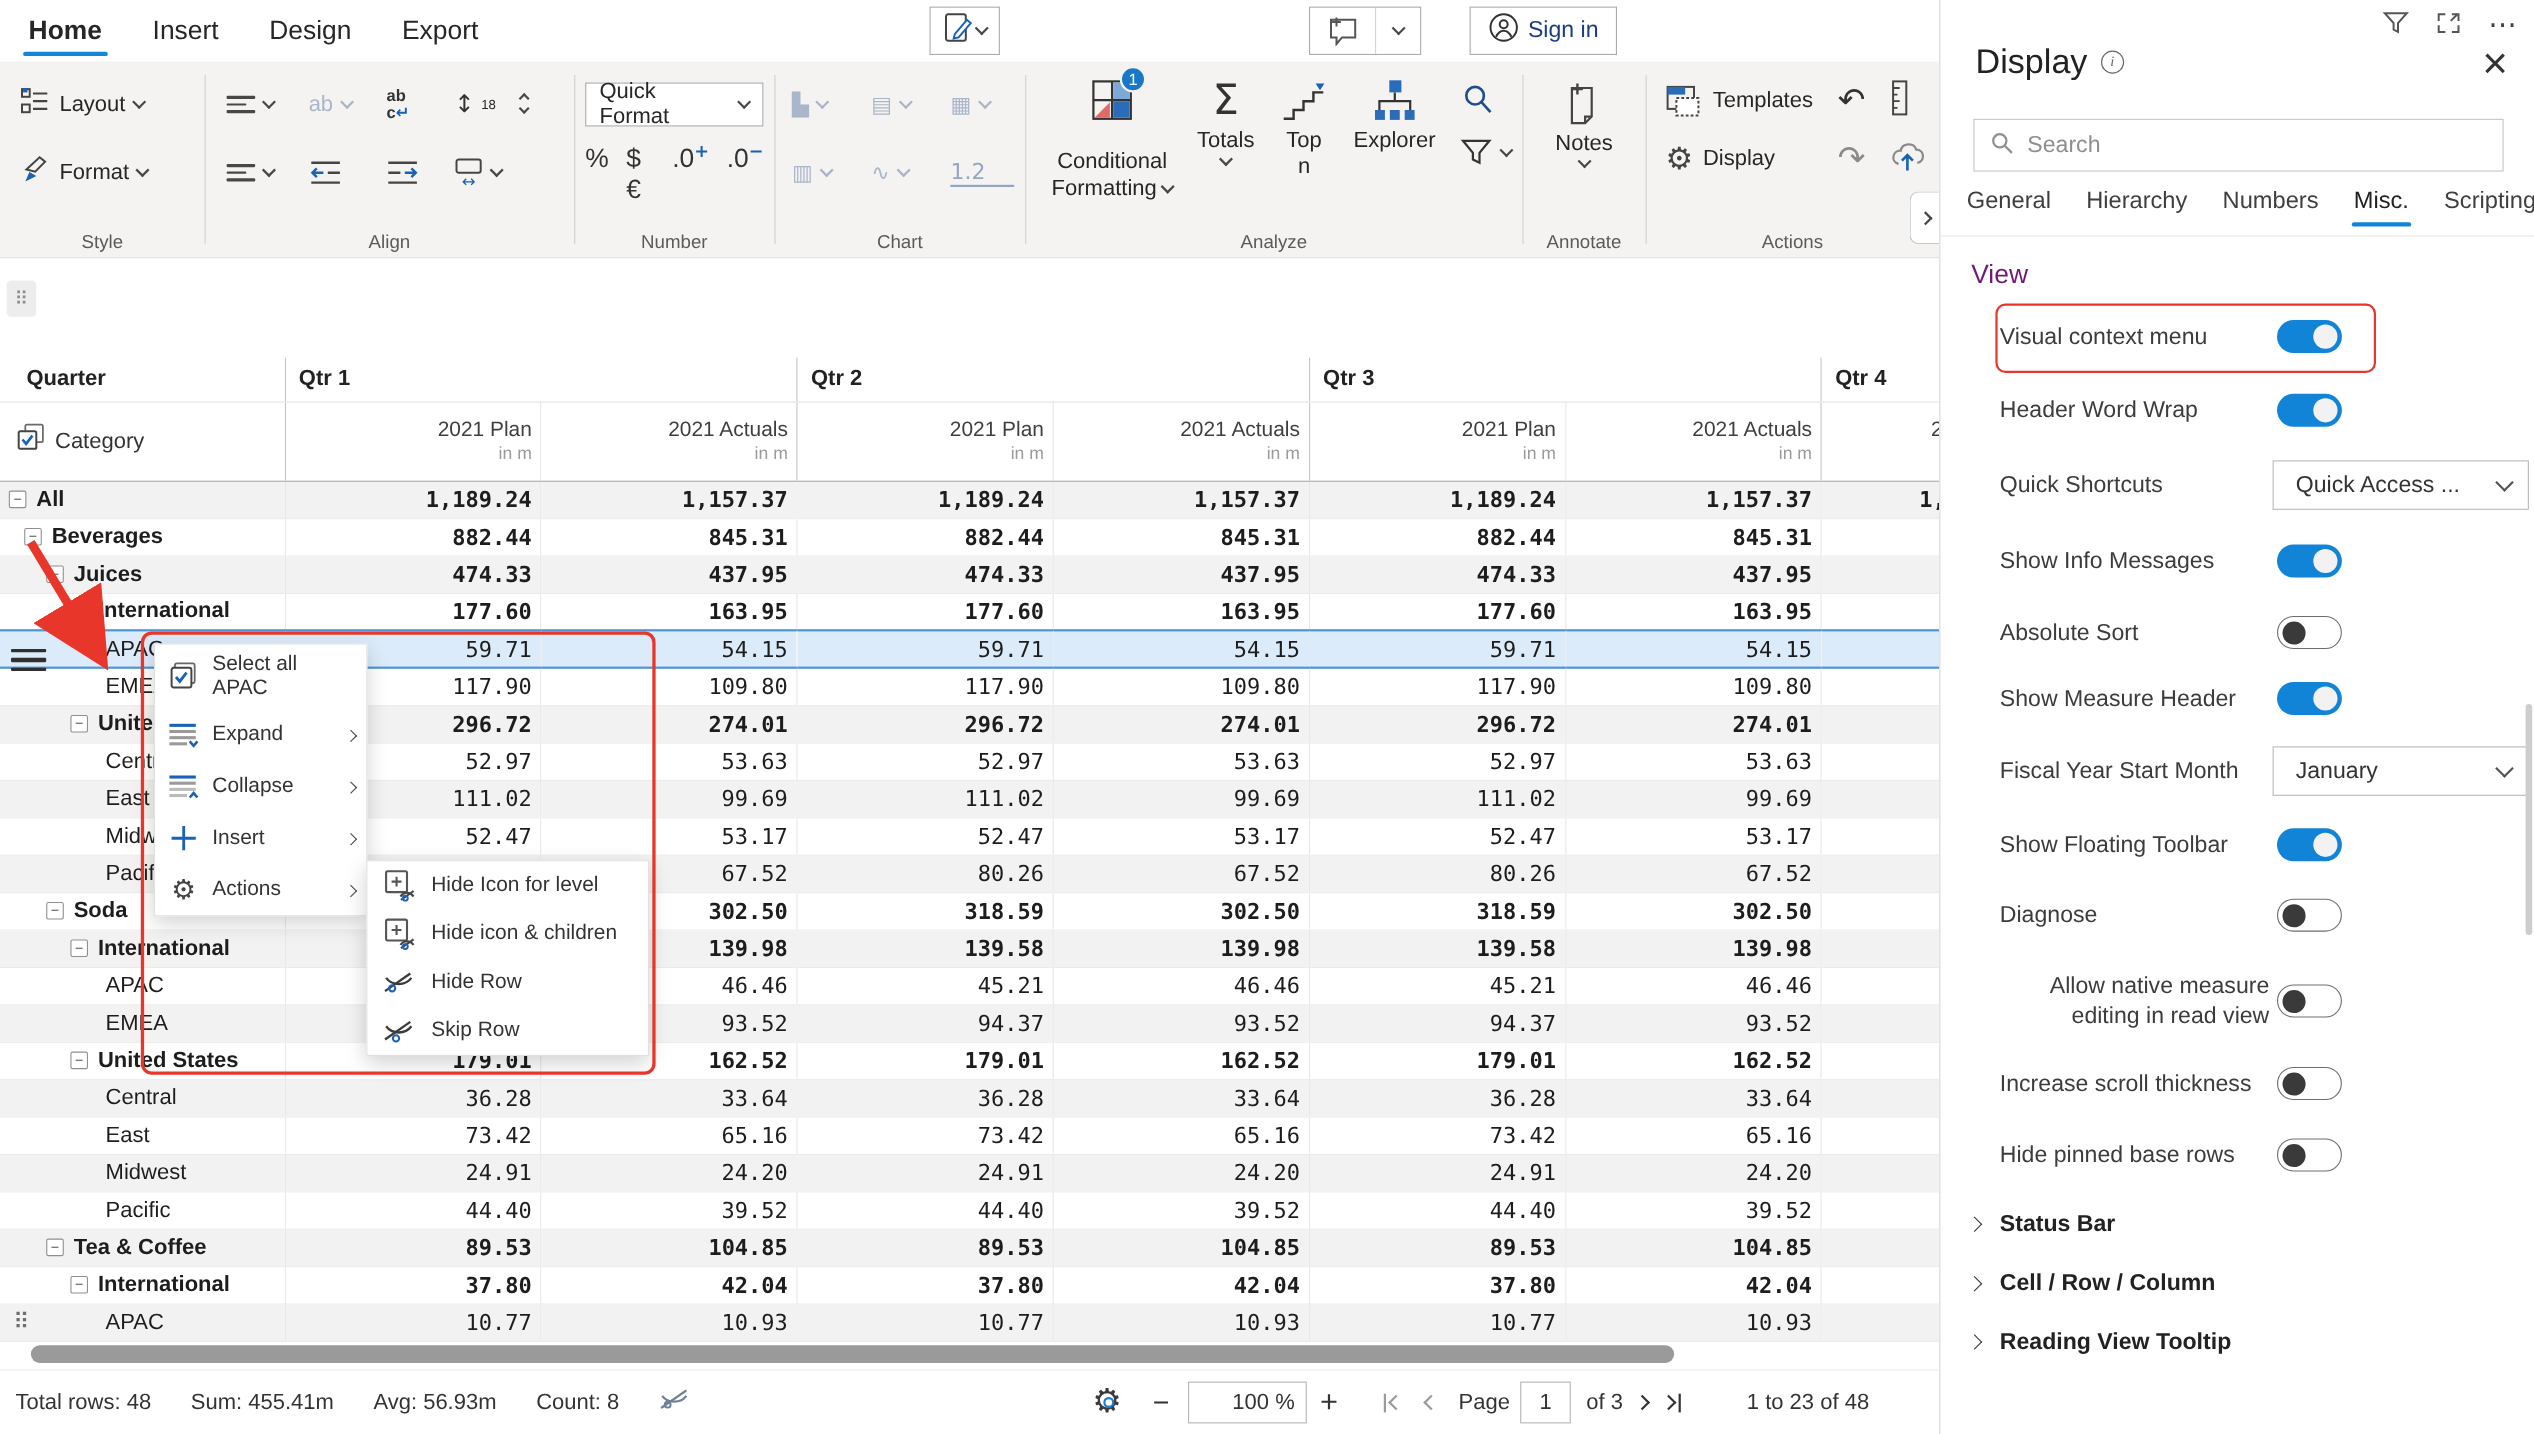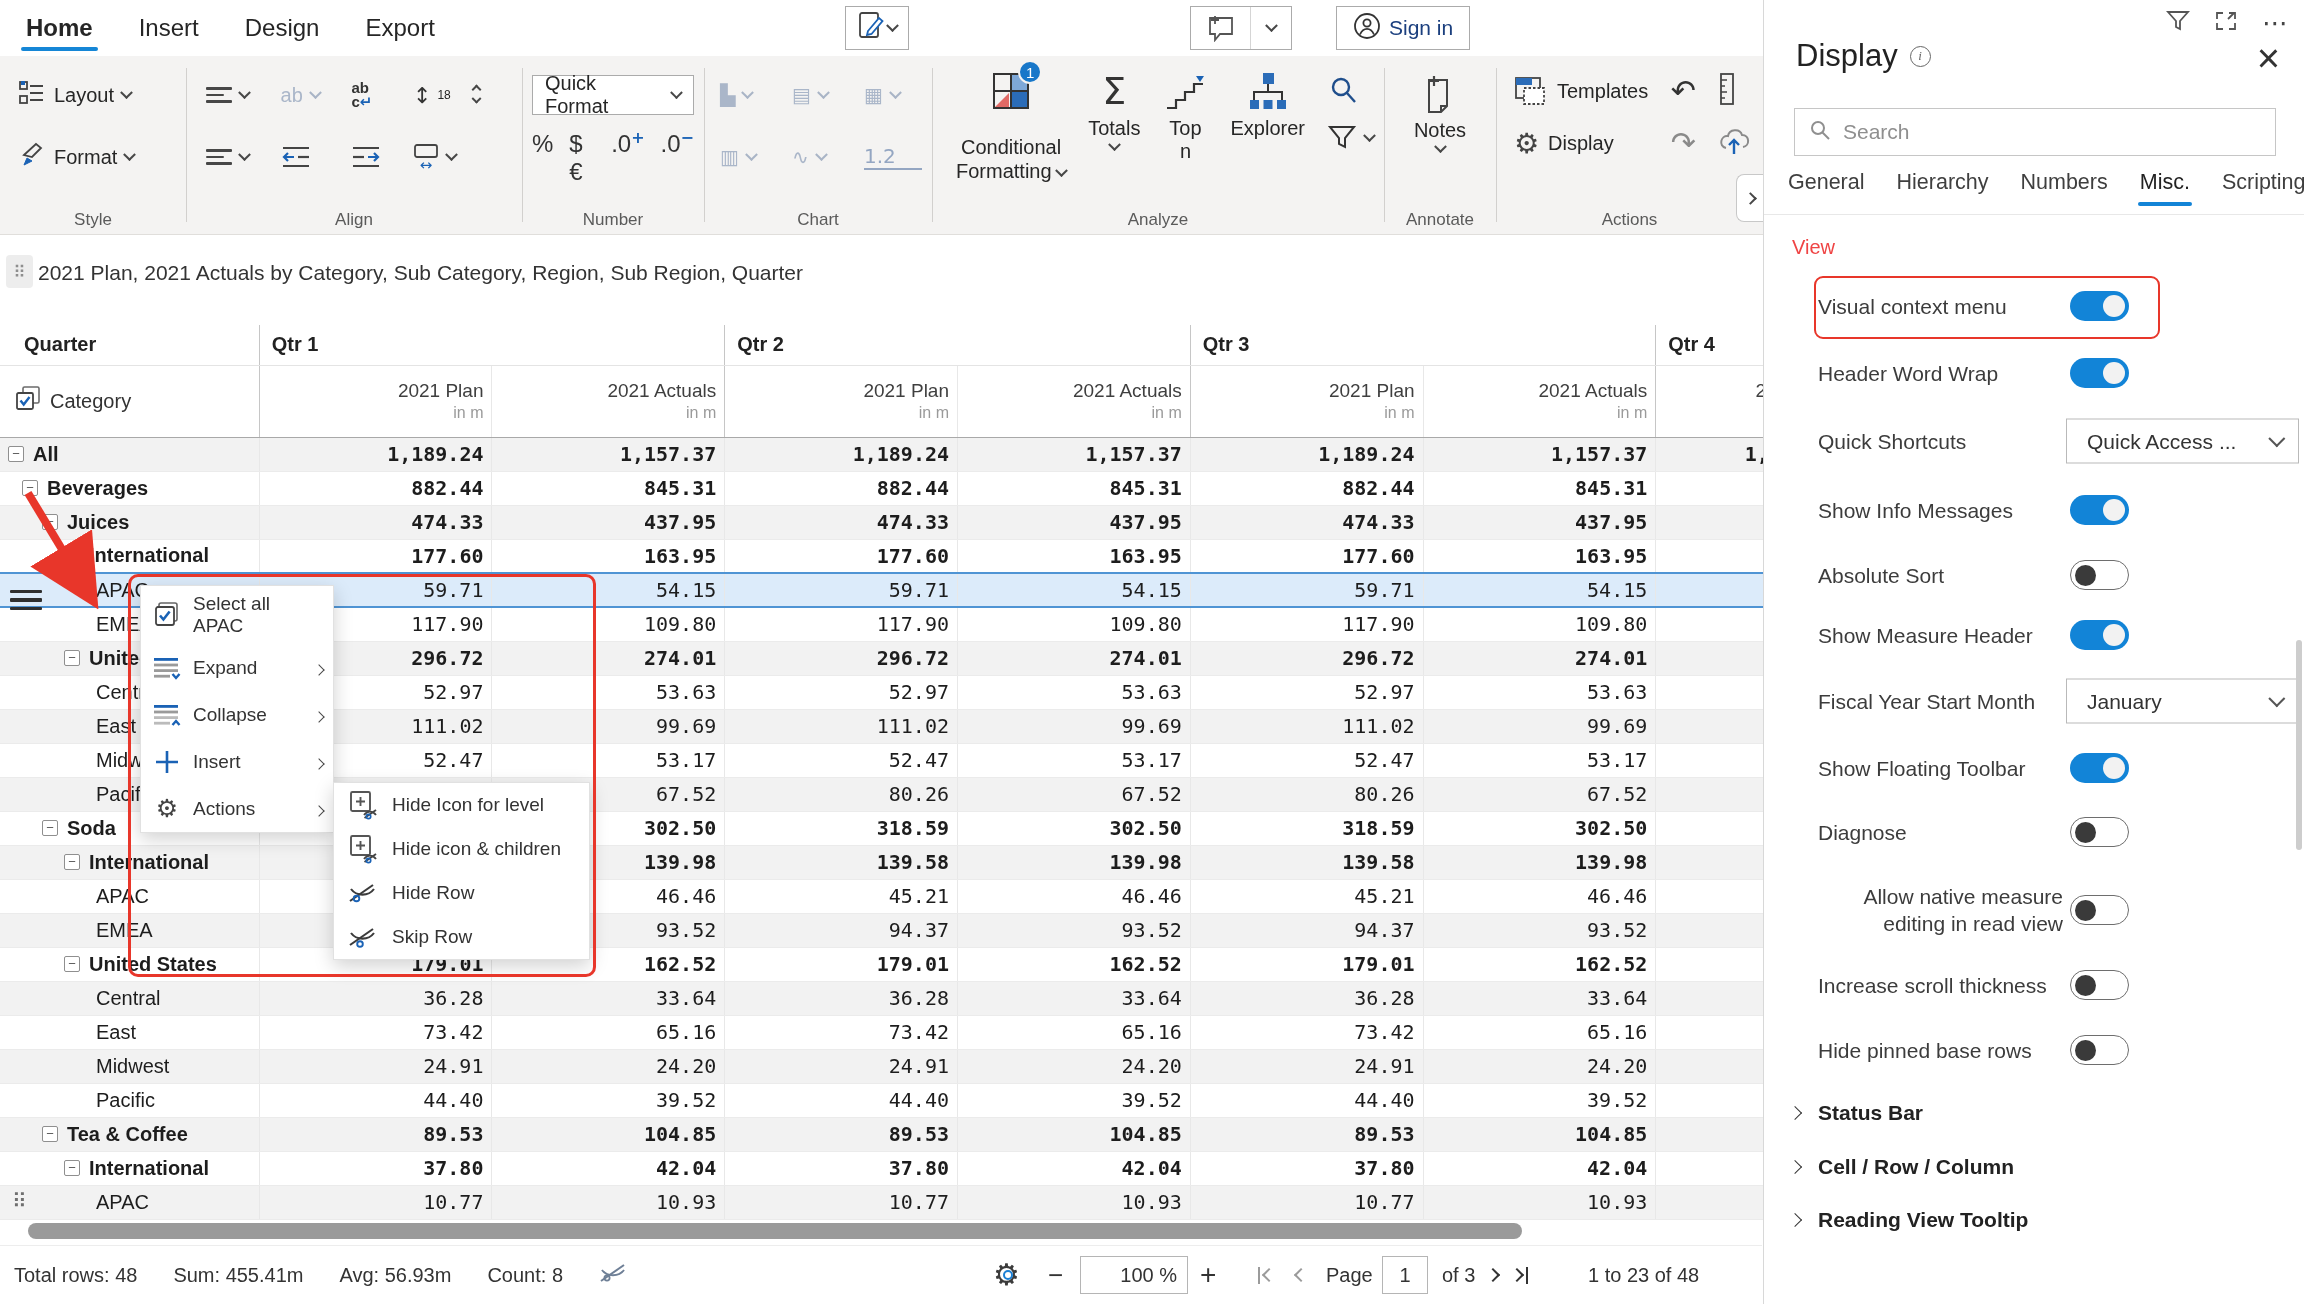--- a/index.html
+++ b/index.html
@@ -131,21 +131,21 @@
   .info { width:21px; height:21px; border:1.5px solid #666; border-radius:50%; font-size:13px; color:#666; display:flex; align-items:center; justify-content:center; font-family:"Liberation Serif",serif; font-style:italic; }
   .pclose { position:absolute; right:24px; top:40px; font-size:40px; color:#333; line-height:36px; cursor:pointer; }
   .psearch { position:absolute; left:30px; top:108px; width:482px; height:48px; border:1px solid #c6c6c6; display:flex; align-items:center; gap:12px; padding:0 14px; }
   .psearch input { border:none; outline:none; font-size:21px; color:#333; width:100%; font-family:"Liberation Sans",sans-serif; }
   .psearch input::placeholder { color:#8f8f8f; }
   .ptabs { position:absolute; left:24px; top:170px; display:flex; gap:32px; font-size:21.5px; color:#3f3f3f; }
   .ptab { position:relative; cursor:pointer; }
   .ptab.active { color:#222; }
   .ptab.active::after { content:""; position:absolute; left:-2px; right:-2px; bottom:-11px; height:4px; background:#1284d7; border-radius:2px; }
   .pdiv { position:absolute; left:0; top:214px; width:100%; height:1px; background:#e8e8e8; }
-  .psec { position:absolute; left:28px; top:236px; font-size:20px; color:#ef4444; }
+  .psec { position:absolute; left:28px; top:236px; font-size:24px; color:#701a75; }
   .srow { position:absolute; left:0; width:100%; height:66px; }
   .srow .slabel { position:absolute; left:54px; top:50%; transform:translateY(-50%); font-size:21px; color:#3c3c3c; max-width:245px; line-height:27px;text-align:right; }
   .tgl { position:absolute; left:306px; top:50%; transform:translateY(-50%); width:59px; height:30px; border-radius:16px; cursor:pointer; }
   .tgl.on { background:#1284d7; }
   .tgl.on .knob { position:absolute; right:4px; top:4px; width:22px; height:22px; border-radius:50%; background:#f2f2f2; }
   .tgl.off { background:#fff; border:1.6px solid #6e6e6e; }
   .tgl.off .knob { position:absolute; left:4px; top:3.5px; width:21px; height:21px; border-radius:50%; background:#3a3a3a; }
   .pdd { position:absolute; left:302px; top:50%; transform:translateY(-50%); width:233px; height:45px; border:1px solid #b9b9b9; display:flex; align-items:center; font-size:21px; color:#333; padding:0 18px 0 20px; cursor:pointer; }
   .pdd .ddchv { margin-left:auto; width:12px; height:12px; border-right:2px solid #555; border-bottom:2px solid #555; transform:rotate(45deg) translateY(-4px); }
   .predrect { position:absolute; left:50px; top:276px; width:346px; height:63px; border:2.5px solid #e8362a; border-radius:9px; pointer-events:none; }
@@ -436,21 +436,20 @@
         </div>
         <div class="glabel" style="text-align:center">Actions</div>
         <div class="expand-tab">
             <span class="chv right"></span>
           </div>
       </div>
     </div>
 
     <div class="canvas">
       <div class="vtitle-handle uni">⠿</div>
-      <div class="vtitle">2021 Plan, 2021 Actuals by Category, Sub Category, Region, Sub Region, Quarter</div>
 
       <div class="twrap">
         <table id="pivot">
             <colgroup>
               <col style="width:255px">
               <col style="width:229px">
               <col style="width:229px">
               <col style="width:229px">
               <col style="width:229px">
               <col style="width:229px">

